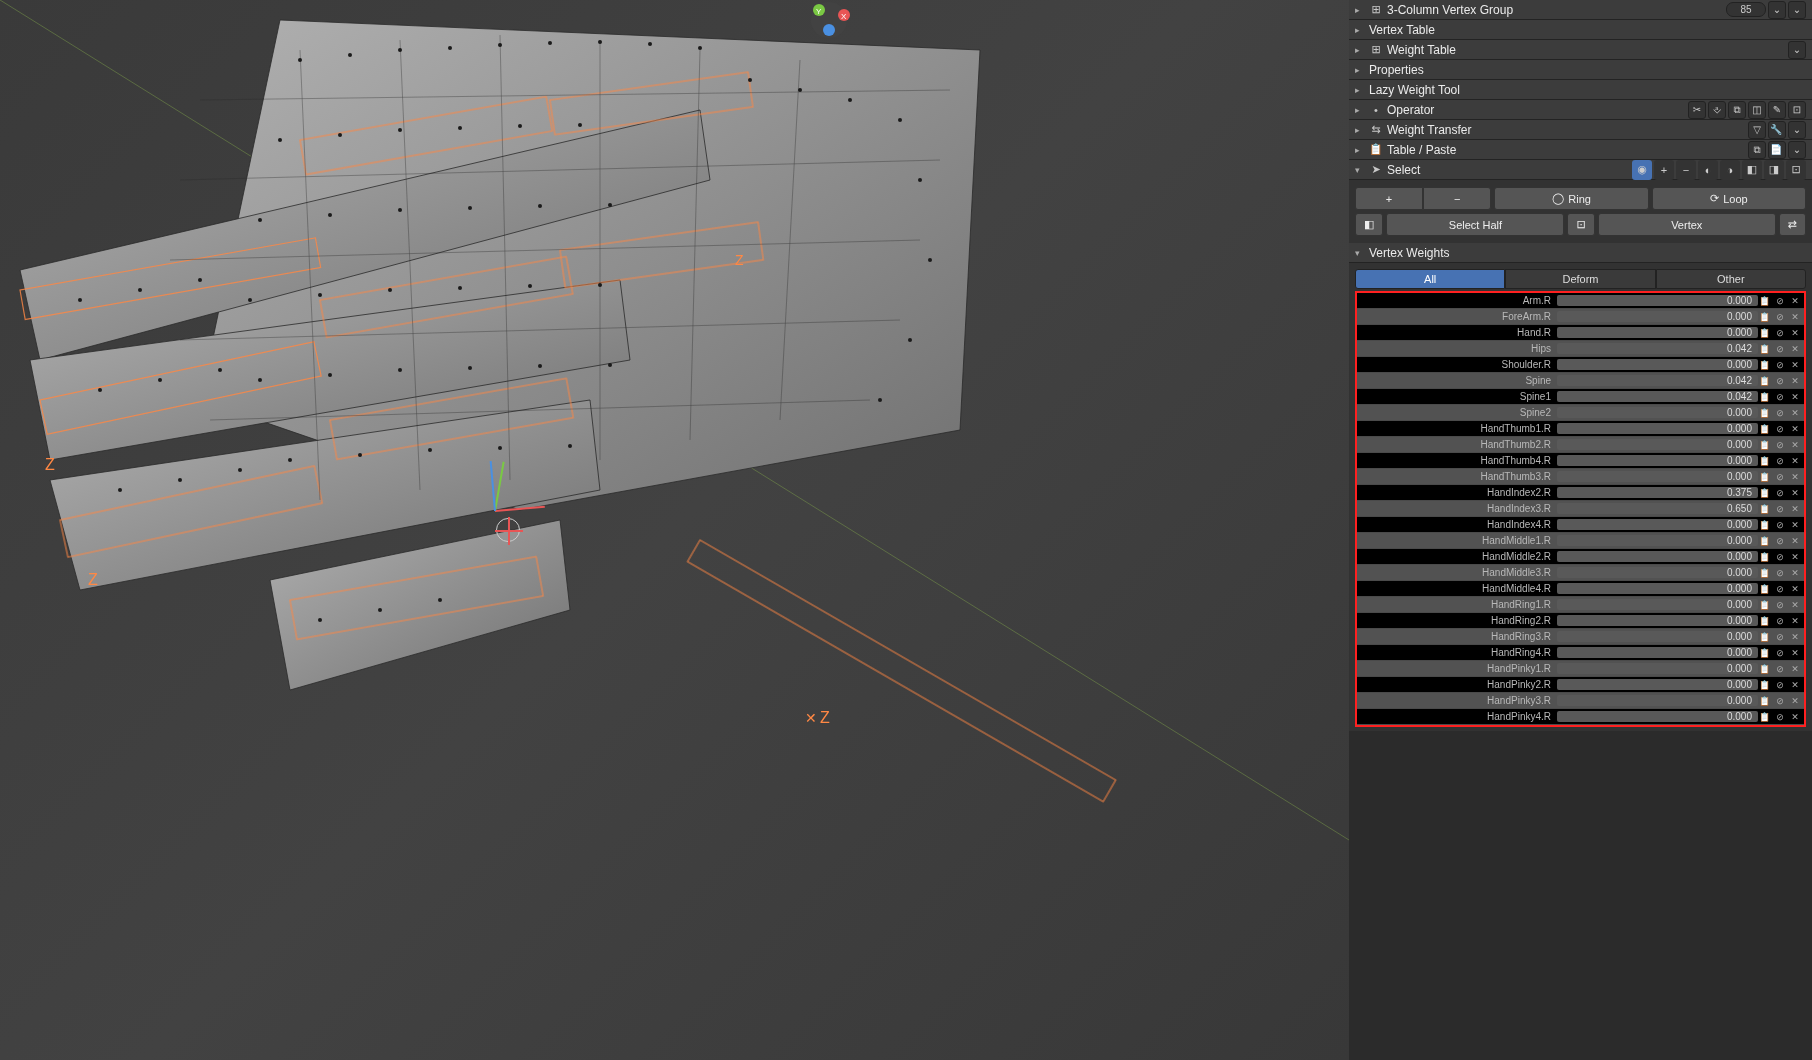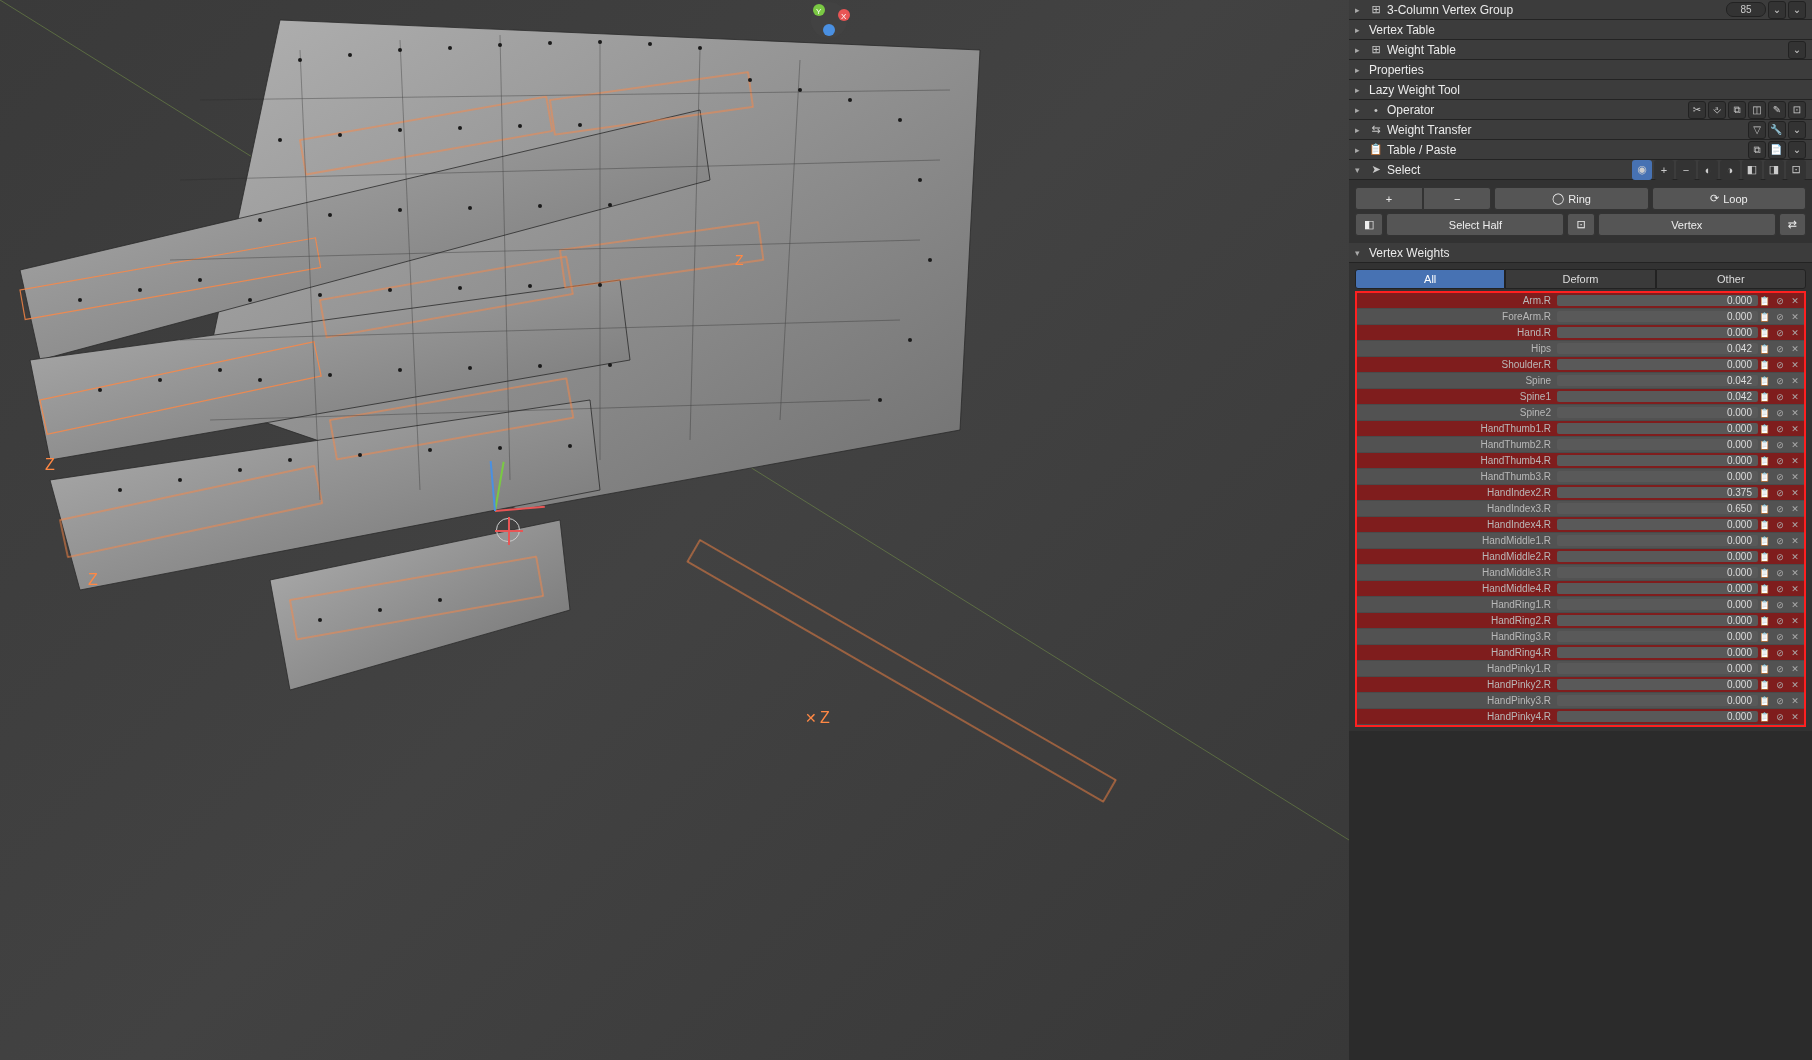--- a/index.html
+++ b/index.html
@@ -27,21 +27,21 @@
   .num-display { background: #333; border: 1px solid #222; border-radius: 7px; padding: 1px 8px; color: #ccc; font-size: 10px; min-width: 40px; text-align: center; }
   .panel-body { background: #323232; padding: 4px 6px; }
   .tab-row { display: flex; gap: 0; margin: 2px 0; }
   .tab { flex: 1; text-align: center; padding: 3px 0; background: #3a3a3a; border: 1px solid #222; cursor: pointer; font-size: 11px; color: #ddd; }
   .tab:first-child { border-radius: 3px 0 0 3px; }
   .tab:last-child { border-radius: 0 3px 3px 0; }
   .tab.active { background: #4772b3; color: #fff; }
   .button-row { display: flex; gap: 3px; margin: 3px 0; }
   .btn { flex: 1; background: #555; border: 1px solid #333; border-radius: 3px; padding: 4px 8px; color: #eee; cursor: pointer; font-size: 11px; text-align: center; display: flex; align-items: center; justify-content: center; gap: 4px; }
   .weights-list { border: 2px solid #ff2020; background: #3a3a3a; }
-  .weight-row { display: flex; align-items: center; height: 16px; background: #7f1d1d; border-bottom: 1px solid #4a4a4a; font-size: 10px; }
+  .weight-row { display: flex; align-items: center; height: 16px; background: #000000; border-bottom: 1px solid #4a4a4a; font-size: 10px; }
   .weight-row:nth-child(even) { background: #525252; }
   .weight-name { flex: 0 0 200px; text-align: right; padding-right: 6px; color: #b8b8b8; }
   .weight-value { flex: 1; text-align: right; padding-right: 6px; color: #ddd; background: #595959; margin: 1px 0; border-radius: 2px; }
   .weight-actions { display: flex; gap: 1px; padding-right: 2px; }
   .weight-icon { width: 14px; height: 14px; display: inline-flex; align-items: center; justify-content: center; color: #aaa; cursor: pointer; font-size: 9px; }
   .ring-loop-row { display: flex; gap: 3px; margin: 3px 0; }
   .plus-minus { flex: 1; display: flex; }
   .plus-minus .btn { border-radius: 0; }
   .plus-minus .btn:first-child { border-radius: 3px 0 0 3px; }
   .plus-minus .btn:last-child { border-radius: 0 3px 3px 0; }

